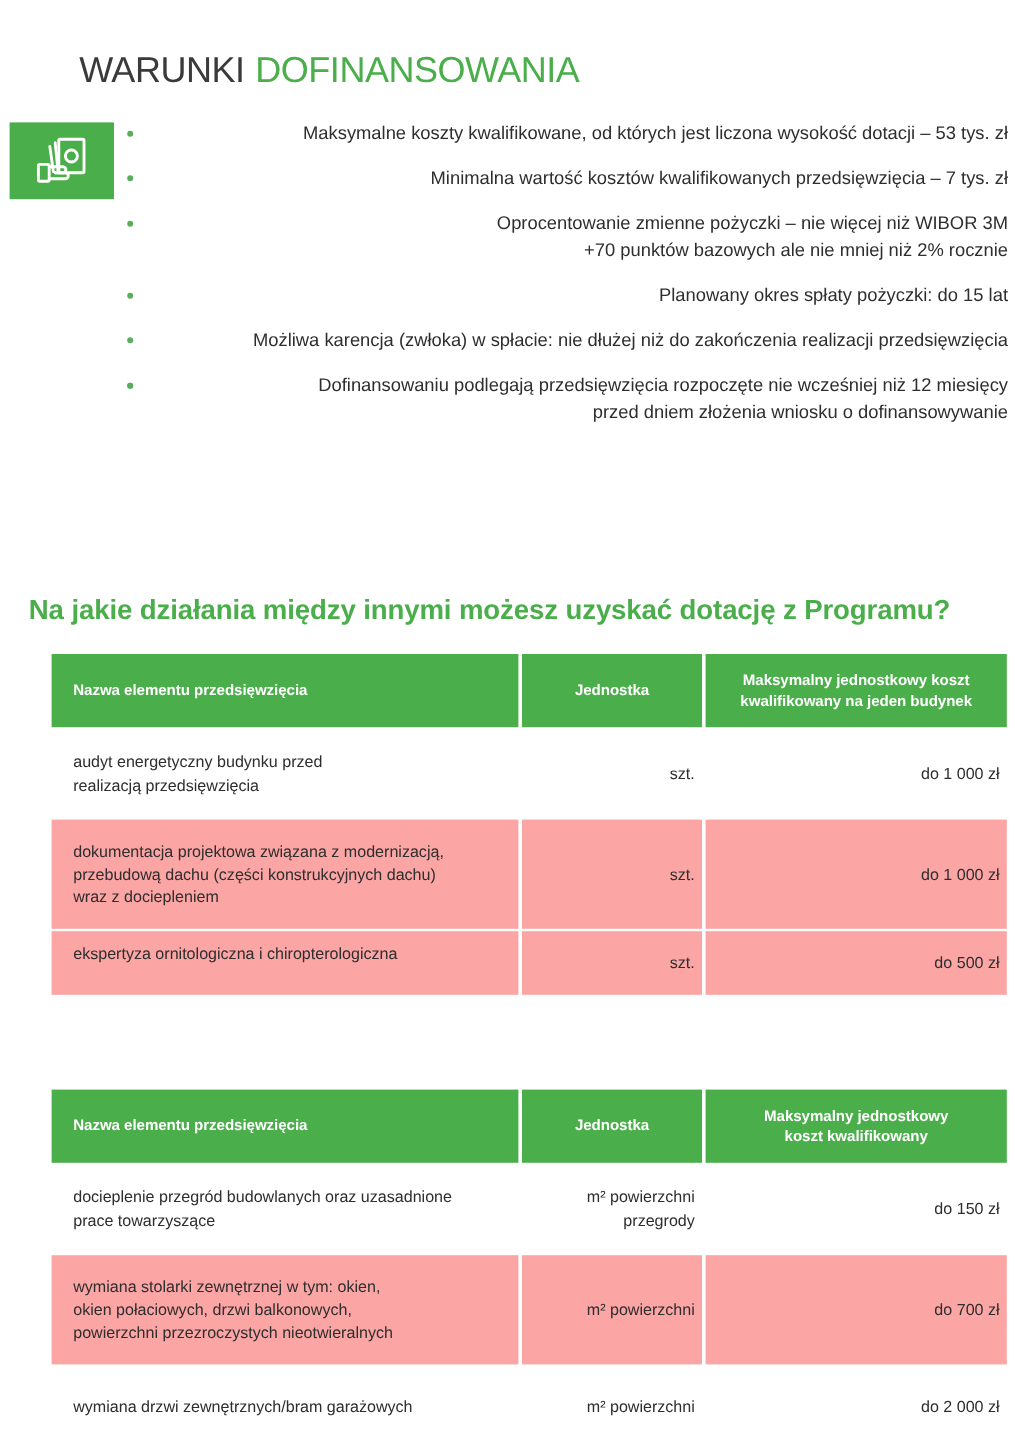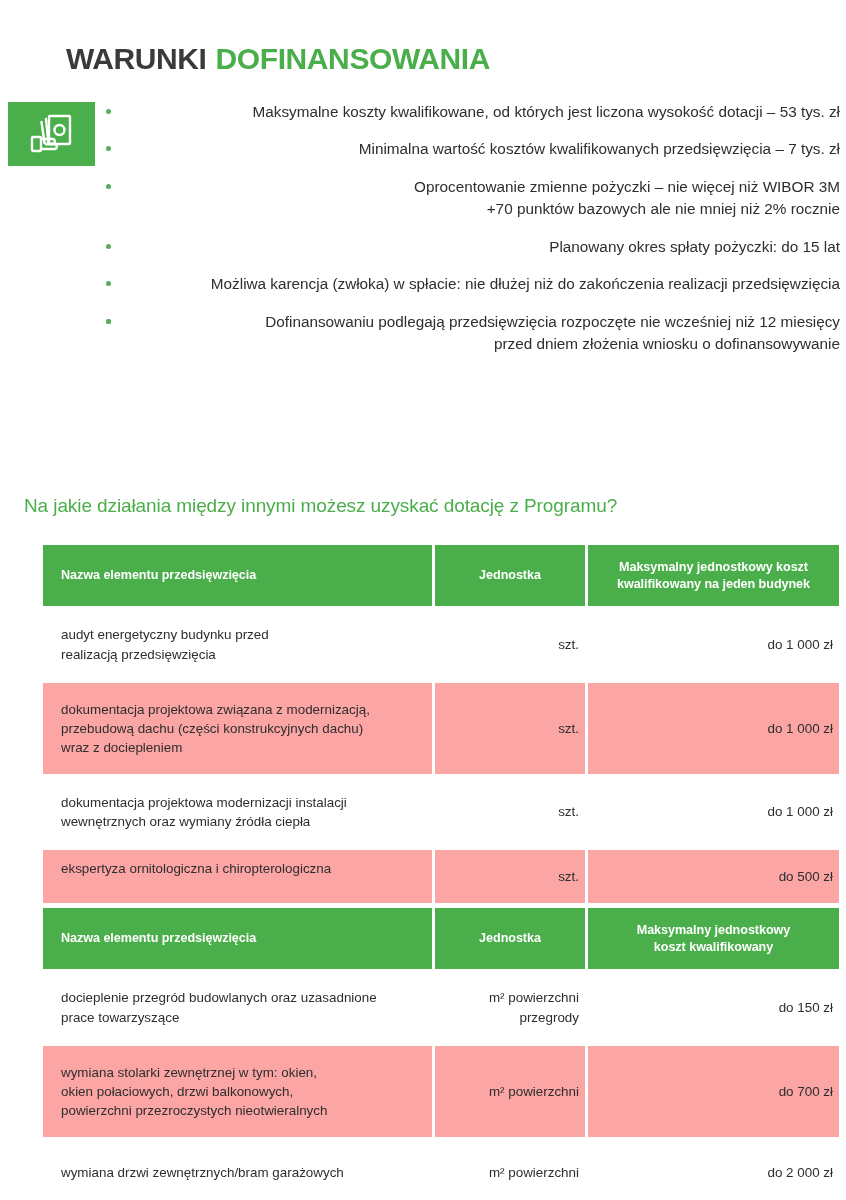--- a/index.html
+++ b/index.html
@@ -15,21 +15,21 @@
     position: relative;
     overflow: hidden;
   }
 
   
   .page-title {
     position: absolute;
     left: 66px;
     top: 44px;
     font-size: 30px;
-    font-weight: bold;
+    font-weight: normal;
     letter-spacing: -0.4px;
     line-height: 1;
     white-space: nowrap;
   }
   .page-title .t-dark { color: #3a3a3a; }
   .page-title .t-green { color: #4aae4a; margin-left: 9px; }
 
   
   .icon-badge {
     position: absolute;
@@ -70,22 +70,22 @@
     border-radius: 50%;
     background: #5aad5a;
   }
   .cond-item .l2 { display: block; padding-left: 4px; }
 
   
   .section-heading {
     position: absolute;
     left: 24px;
     top: 495px;
-    font-size: 19px;
-    font-weight: normal;
+    font-size: 23px;
+    font-weight: bold;
     color: #4aae4a;
     letter-spacing: -0.1px;
     white-space: nowrap;
   }
 
   
   .cost-table {
     position: absolute;
     left: 40px;
     width: 799px;
@@ -206,28 +206,20 @@
     </tr>
     <tr class="alt">
       <td>
         <span>dokumentacja projektowa związana z modernizacją,</span><br>
         <span>przebudową dachu (części konstrukcyjnych dachu)</span><br>
         <span>wraz z dociepleniem</span>
       </td>
       <td class="ctr">szt.</td>
       <td class="ctr">do 1 000 zł</td>
     </tr>
-    <tr>
-      <td>
-        <span>dokumentacja projektowa modernizacji instalacji</span><br>
-        <span>wewnętrznych oraz wymiany źródła ciepła</span>
-      </td>
-      <td class="ctr">szt.</td>
-      <td class="ctr">do 1 000 zł</td>
-    </tr>
     <tr class="alt">
       <td style="padding-top:8px;padding-bottom:24px;">
         <span>ekspertyza ornitologiczna i chiropterologiczna</span>
       </td>
       <td class="ctr">szt.</td>
       <td class="ctr">do 500 zł</td>
     </tr>
   </tbody>
 </table>
 

